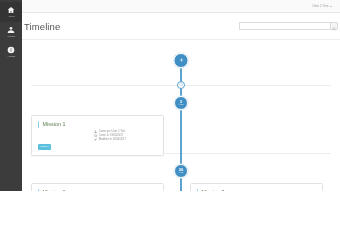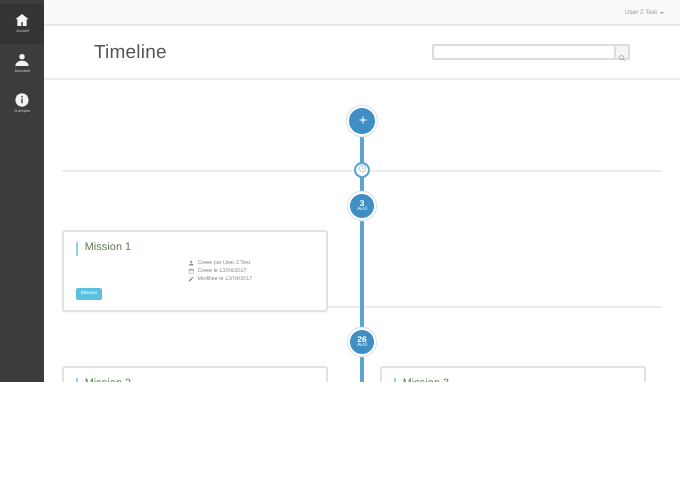--- a/index.html
+++ b/index.html
@@ -50,21 +50,21 @@
     border-top:1.8px solid #9a9a9a;
   }
 
   
   .content {
     position:absolute; left:22px; top:13px; width:318px; height:178px;
     background:#ffffff; overflow:hidden;
   }
   .page-head {
     position:relative; height:27px;
-    padding:0 25px; display:flex; align-items:center;
+    padding:0 2px; display:flex; align-items:center;
     justify-content:space-between;
     border-bottom:1px solid #ededed;
   }
   .page-title {
     font-size:9.5px; font-weight:400; color:#555; letter-spacing:.1px;
   }
   .search-wrap {
     display:flex; align-items:stretch; height:7.5px; width:99px;
   }
   .search-input {

